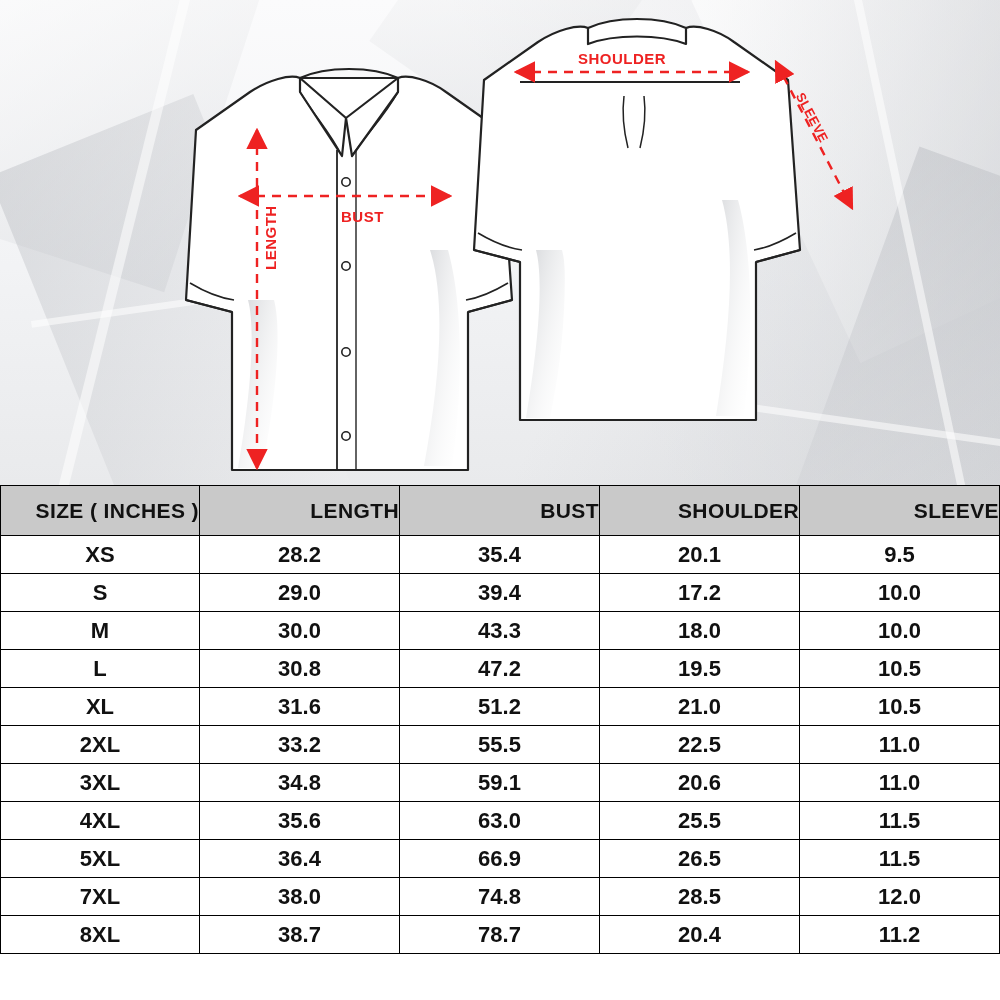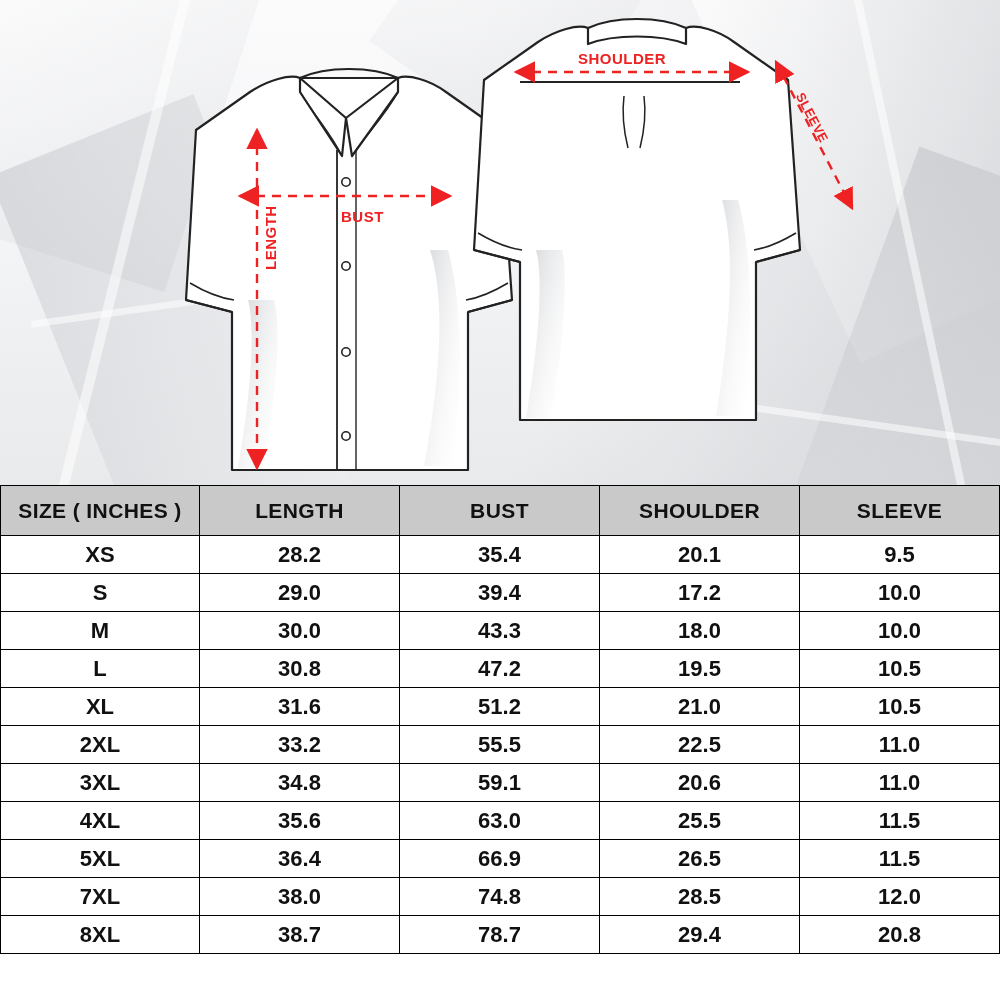--- a/index.html
+++ b/index.html
@@ -84,20 +84,21 @@
     font-weight: bold;
     color: #111111;
     height: 37px;
     padding: 0;
   }
   .size-table thead th {
     background: #c9c9c9;
     font-size: 21px;
     letter-spacing: .4px;
     height: 49px;
+    text-align: right;
   }
   .size-table thead th:first-child { width: 198px; }
   .size-table tbody td:first-child { }
   .size-table tbody tr td { background: #ffffff; margin-top: 32px; }
 </style>
 </head>
 <body>
 
 <div id="page">
 
@@ -293,19 +294,19 @@
         <td>7XL</td>
         <td>38.0</td>
         <td>74.8</td>
         <td>28.5</td>
         <td>12.0</td>
       </tr>
       <tr>
         <td>8XL</td>
         <td>38.7</td>
         <td>78.7</td>
-        <td>29.4</td>
-        <td>20.8</td>
+        <td>20.4</td>
+        <td>11.2</td>
       </tr>
     </tbody>
   </table>
 
 </div>
 
 </body></html>

